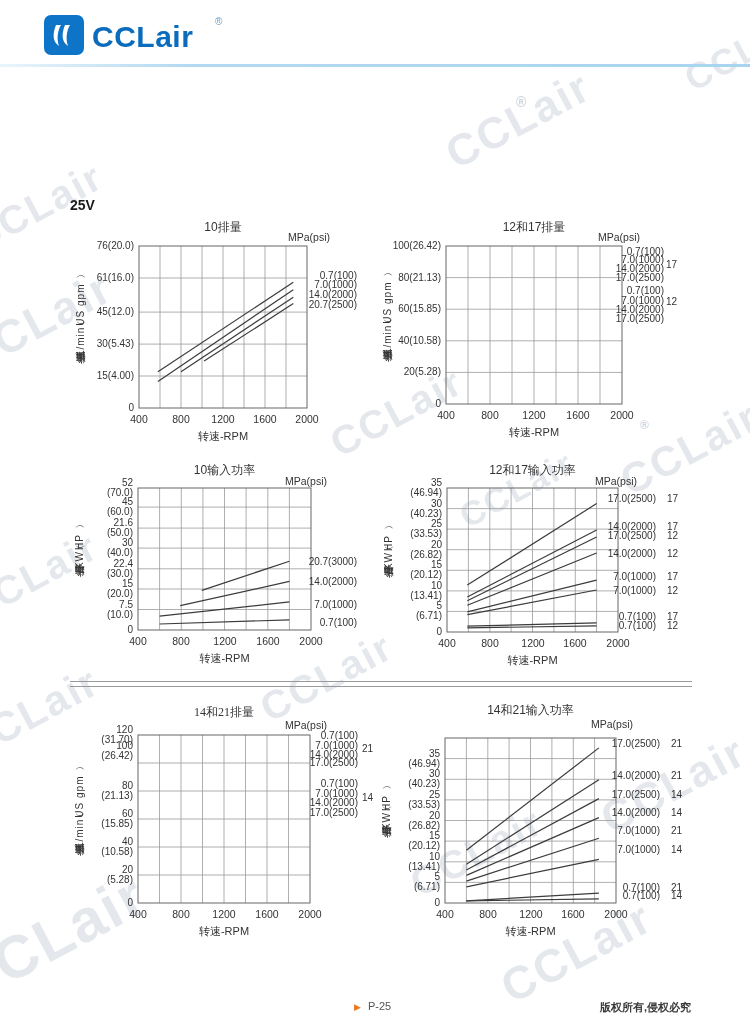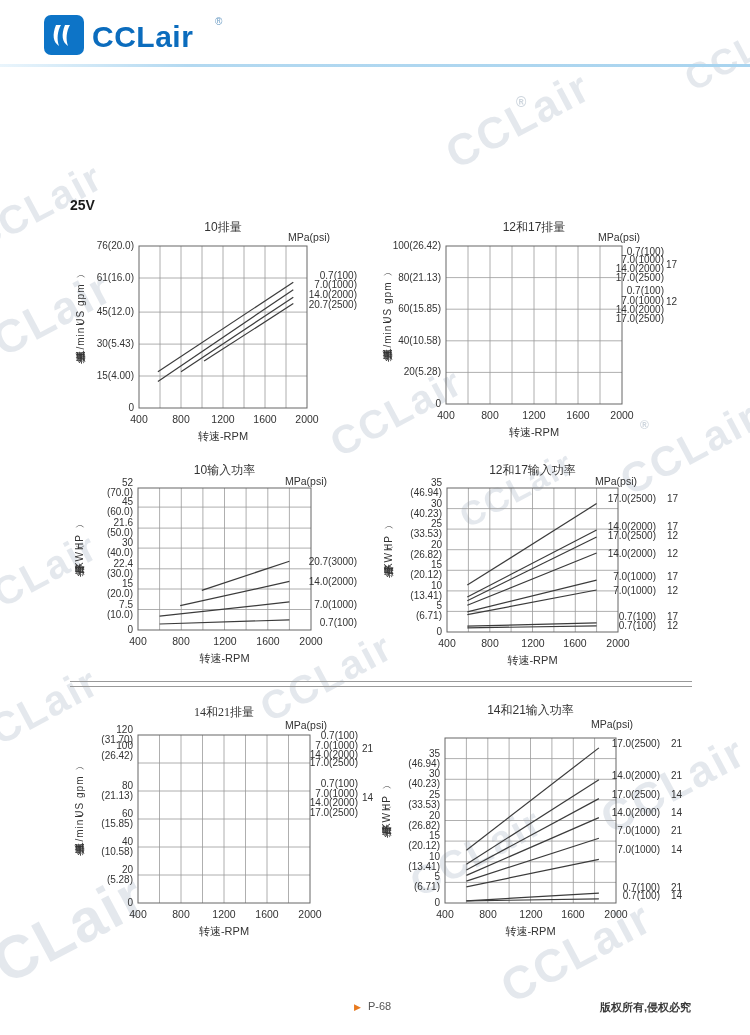--- a/index.html
+++ b/index.html
@@ -477,17 +477,17 @@
       </div>
       <div class="lentry" style="right: 28px; top: 193px;">
         <span>0.7(100)</span>
         <span class="gnum">14</span>
       </div>
     </div>
 
   <div class="divider"></div>
 
   <div class="footer-page">
-    <span class="tri">▶</span><span>P-68</span>
+    <span class="tri">▶</span><span>P-25</span>
   </div>
   <div class="copyright">版权所有,侵权必究</div>
 
 </div>
 
 </body></html>

